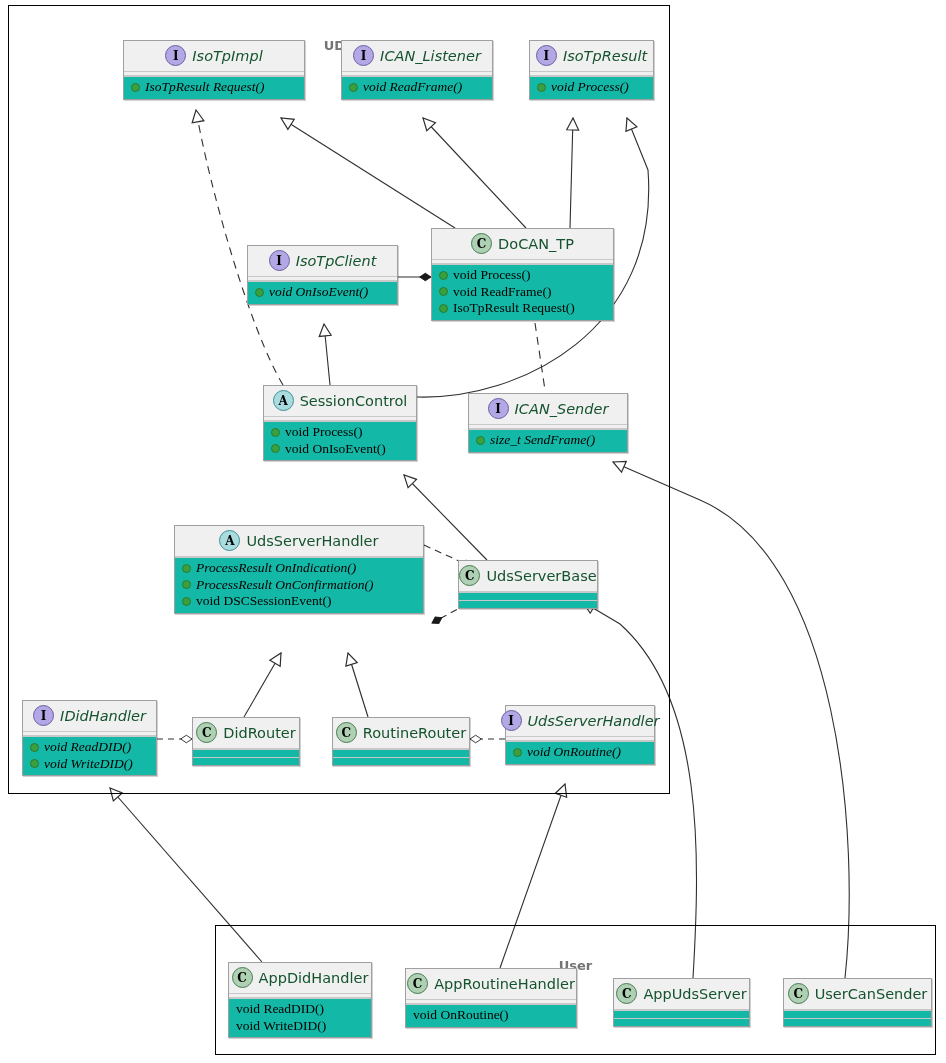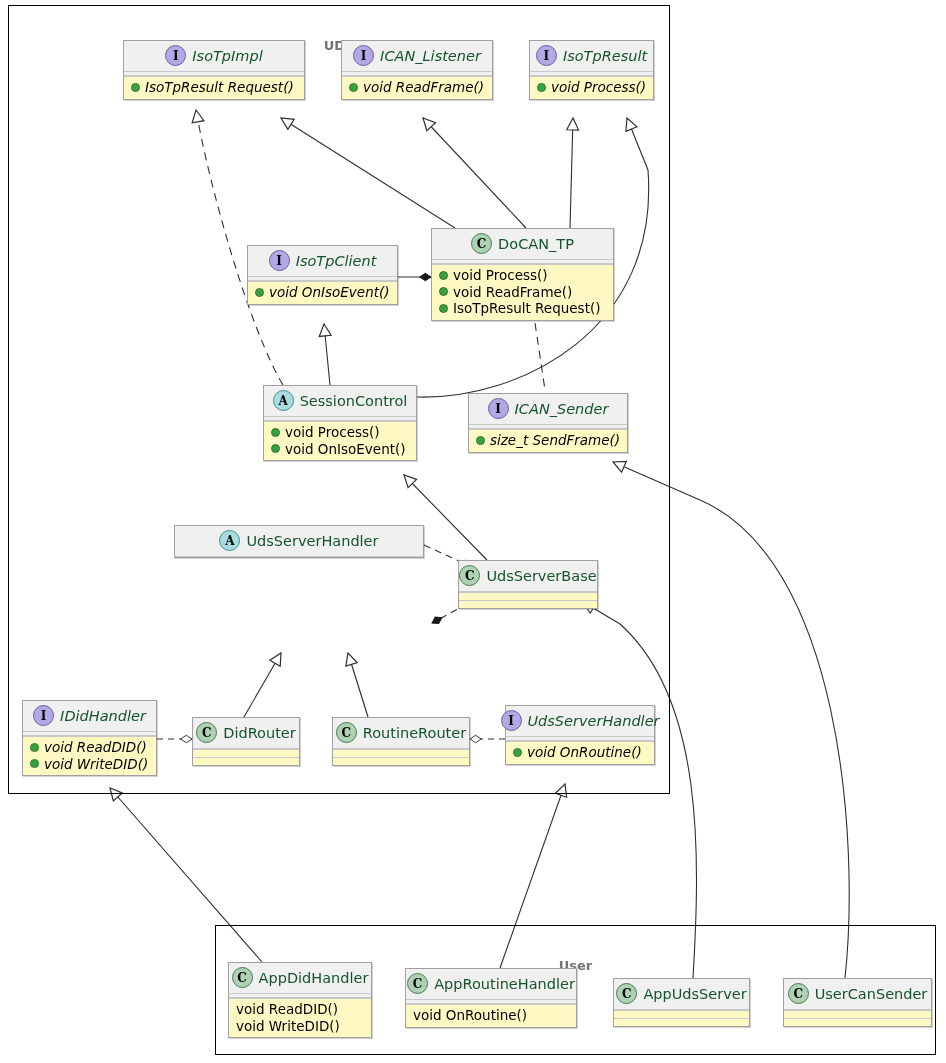--- a/index.html
+++ b/index.html
@@ -12,21 +12,21 @@
   .pkg-title{position:absolute;top:4px;left:0;width:100%;text-align:center;
              font-size:13px;font-weight:bold;color:#737373;margin-top:28px;}
 
   .cls{position:absolute;box-sizing:border-box;border:1px solid #A0A0A0;
        background:#F5F5F5;box-shadow:1px 1px 0 rgba(0,0,0,.18);}
   .cls .hdr{display:flex;align-items:center;justify-content:center;
             padding:4px 8px 5px 8px;gap:6px;border-bottom:1px solid #C8C8C8;
             background:#F0F0F0;}
   .cls .hdr .nm{font-size:14.5px;color:#14532d;white-space:nowrap;}
   .cls .sep{height:3px;border-bottom:1px solid #C8C8C8;background:#F0F0F0;}
-  .cls .sect{padding:2px 7px 3px 7px;background:#fef9c3;border-top:1px solid #C8C8C8;}
+  .cls .sect{padding:2px 7px 3px 7px;background:#14b8a6;border-top:1px solid #C8C8C8;font-family:Liberation Serif, serif;}
   .cls .sect.empty{height:7px;padding:0;}
   .cls .row{display:flex;align-items:center;gap:5px;font-size:13.5px;
             color:#000;line-height:16.5px;white-space:nowrap;}
   .ital .nm,.ital .row{font-style:italic;}
   .row.it{font-style:italic;}
 
   .badge{width:19px;height:19px;border-radius:50%;flex:0 0 19px;
          display:flex;align-items:center;justify-content:center;
          font-size:12px;font-weight:bold;font-style:normal;
          font-family:"DejaVu Serif","Liberation Serif",serif;color:#000;}
@@ -214,20 +214,34 @@
         <span>size_t SendFrame()</span>
       </div>
     </div>
   </div>
 
   <div class="cls" style="left:174px;top:525px;width:250px;">
     <div class="hdr">
       <span class="badge A">A</span>
       <span class="nm" style="">UdsServerHandler</span>
     </div>
+    <div class="sect">
+      <div class="row it">
+        <span class="dot"></span>
+        <span>ProcessResult OnIndication()</span>
+      </div>
+      <div class="row it">
+        <span class="dot"></span>
+        <span>ProcessResult OnConfirmation()</span>
+      </div>
+      <div class="row">
+        <span class="dot"></span>
+        <span>void DSCSessionEvent()</span>
+      </div>
+    </div>
   </div>
 
   <div class="cls" style="left:458px;top:560px;width:140px;">
     <div class="hdr">
       <span class="badge C">C</span>
       <span class="nm">UdsServerBase</span>
     </div>
     <div class="sect empty"></div>
     <div class="sect empty"></div>
   </div>

